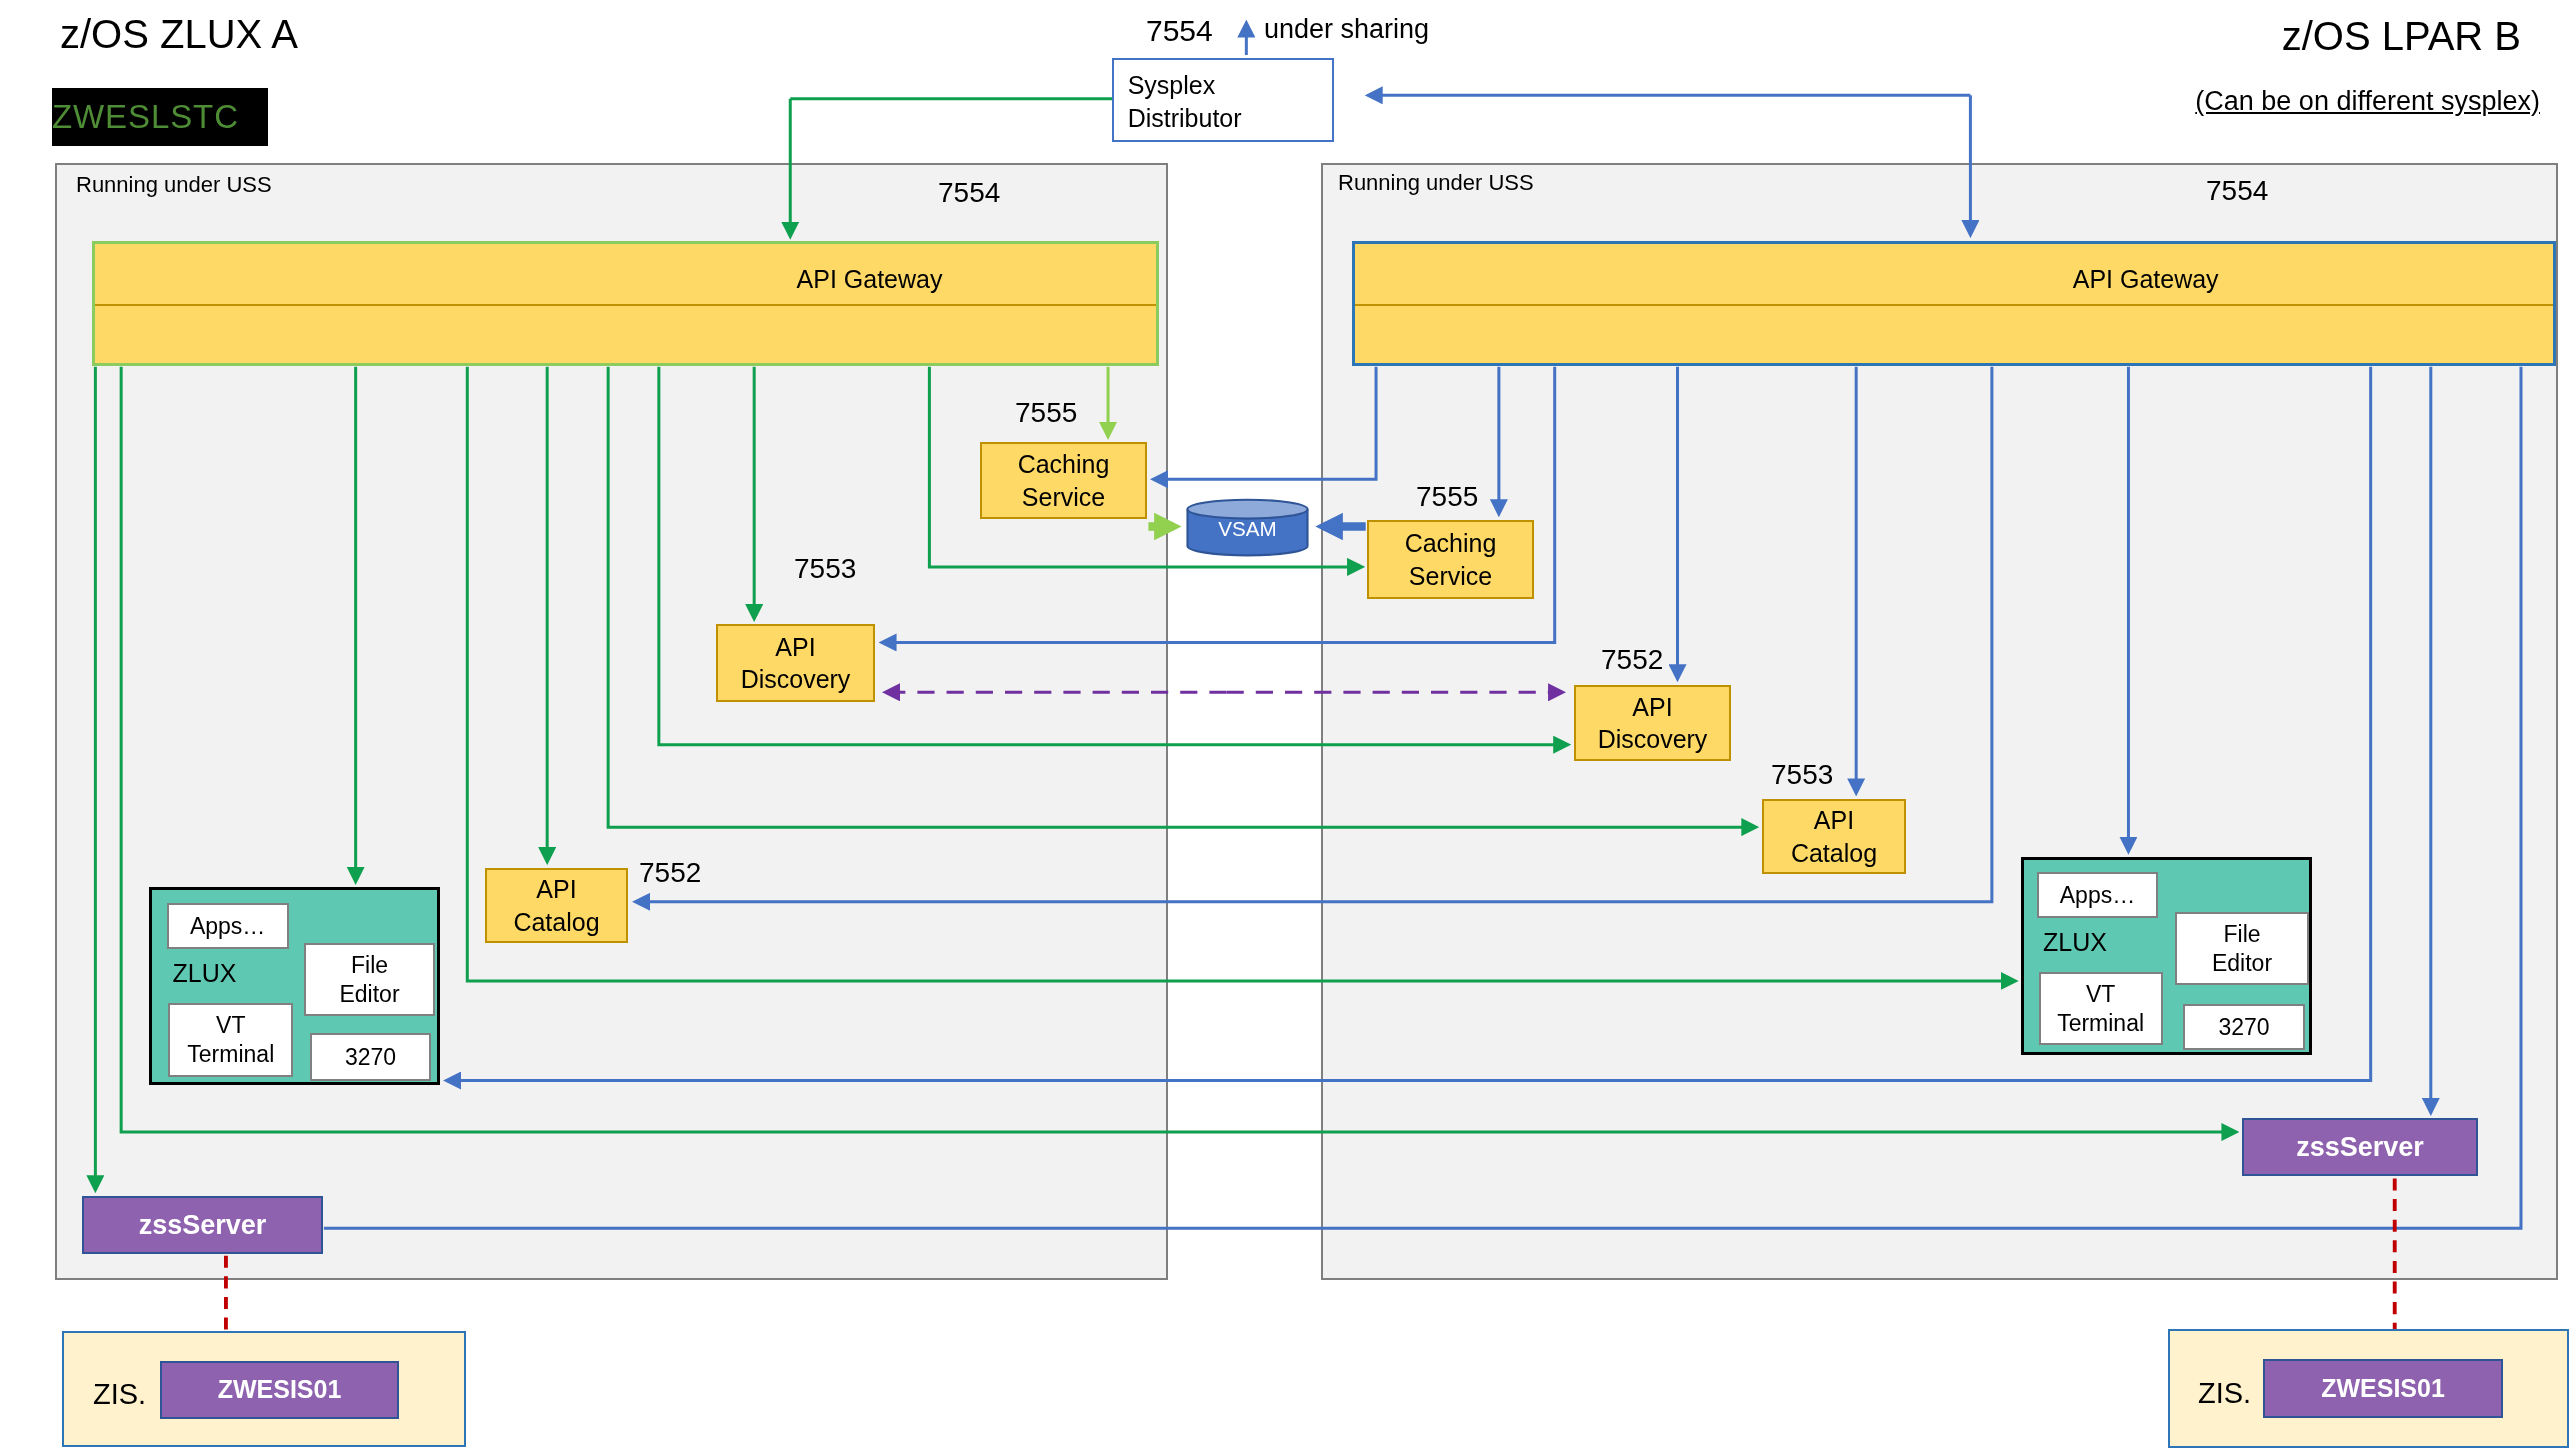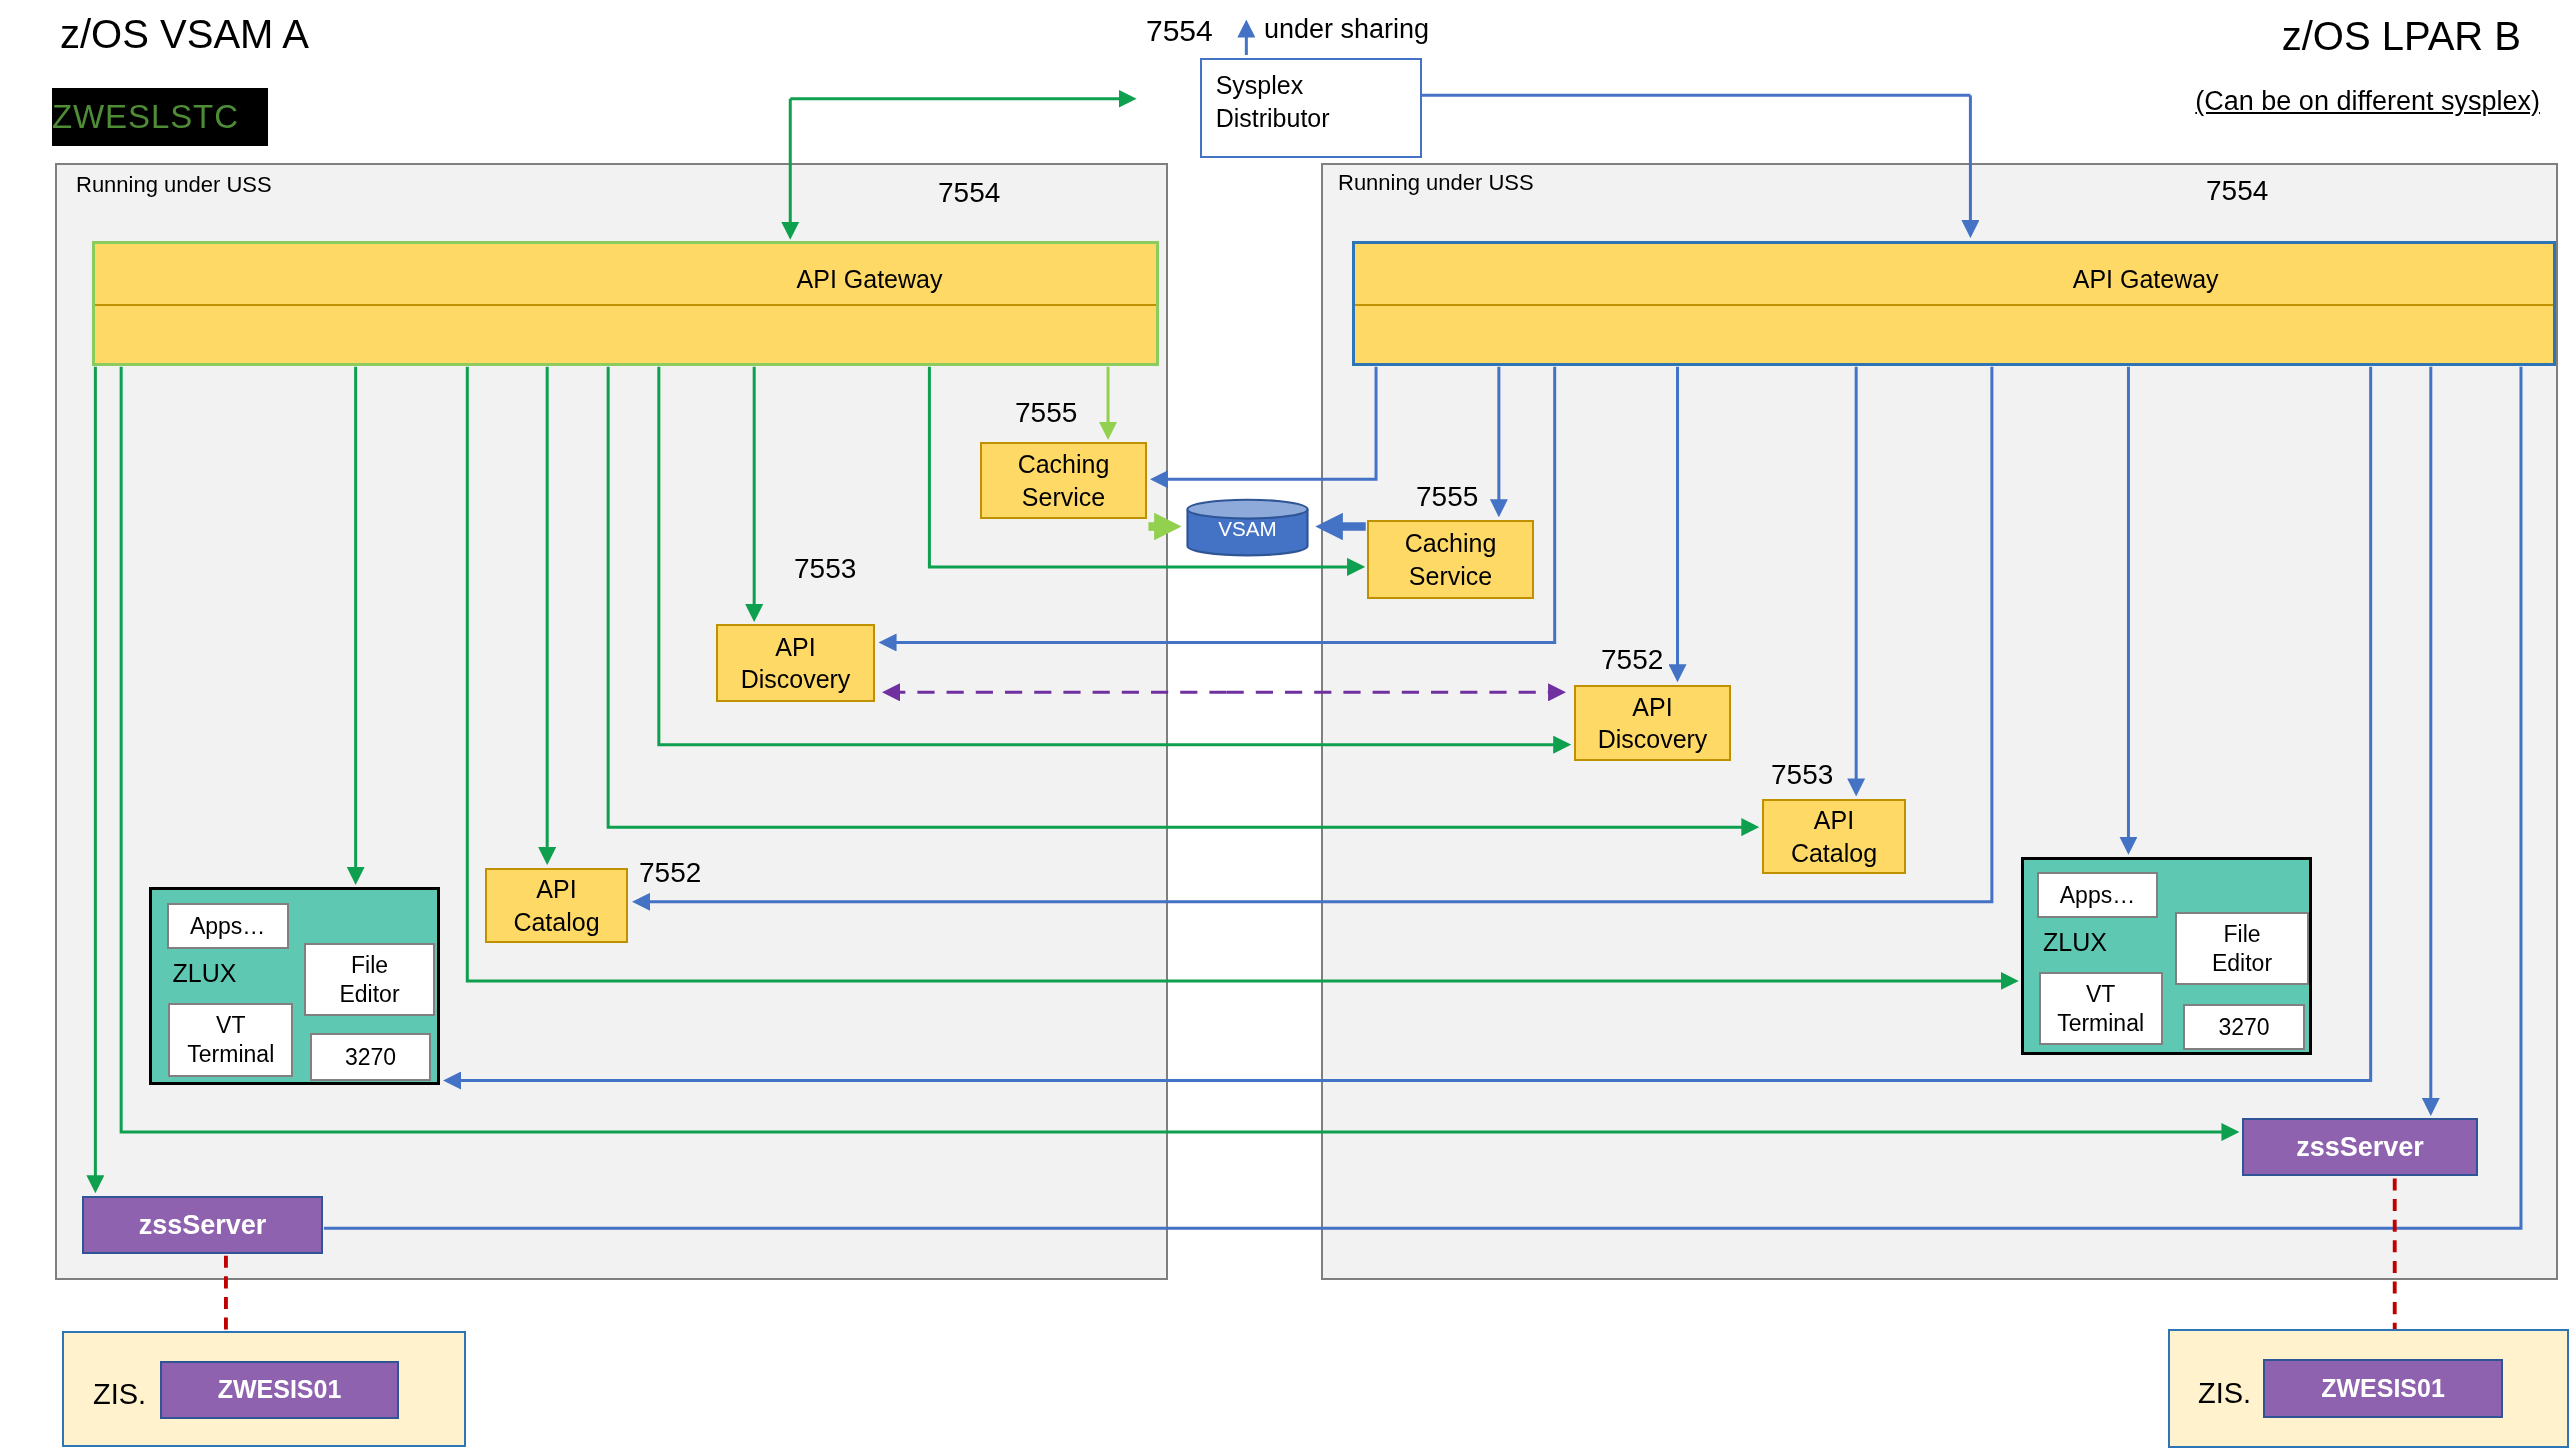--- a/index.html
+++ b/index.html
@@ -101,30 +101,30 @@
     <polyline points="2830,427 2830,1294" fill="none" stroke="#4472C4" stroke-width="3.5" marker-end="url(#bm)"></polyline>
     <polyline points="2935,427 2935,1430 377,1430" fill="none" stroke="#4472C4" stroke-width="3.5"></polyline>
 
     <polyline points="1428,806 1032,806" fill="none" stroke="#7030A0" stroke-width="3.5" stroke-dasharray="20 14" marker-end="url(#pm)"></polyline>
     <polyline points="1428,806 1818,806" fill="none" stroke="#7030A0" stroke-width="3.5" stroke-dasharray="20 14" marker-end="url(#pm)"></polyline>
 
     <polyline points="263,1462 263,1572" fill="none" stroke="#C00000" stroke-width="4.5" stroke-dasharray="14 10" marker-end="url(#rm)"></polyline>
     <polyline points="2788,1372 2788,1570" fill="none" stroke="#C00000" stroke-width="4.5" stroke-dasharray="14 10" marker-end="url(#rm)"></polyline>
   </svg>
 
-  <div class="abs title" style="left:60px; top:12px;">z/OS VSAM A</div>
+  <div class="abs title" style="left:60px; top:12px;">z/OS ZLUX A</div>
   <div class="abs zwes" style="left:52px; top:88px; width:216px; height:58px;">
     <span>ZWESLSTC</span>
   </div>
   <div class="abs title" style="right:55px; top:13.7px;">z/OS LPAR B</div>
   <div class="abs note" style="right:36px; top:86px;text-decoration:underline;">(Can be on different sysplex)</div>
 
   <div class="abs port" style="left:1146px; top:13.7px; font-size:30px;">7554</div>
   <div class="abs" style="left:1264px; top:13.7px; font-size:27px;">under sharing</div>
-  <div class="abs sysplexbox" style="left:1200px; top:58px; width:222px; height:100px;">
+  <div class="abs sysplexbox" style="left:1112px; top:58px; width:222px; height:84px;">
     <span style="display:inline-block; width:146px;">Sysplex Distributor</span>
   </div>
 
   <div class="abs uss" style="left:76px; top:172px;">Running under USS</div>
   <div class="abs port" style="left:938px; top:177px;">7554</div>
 
   <div class="abs gateway gwA" style="left:92px; top:241px; width:1067px; height:125px;">
     <div class="gw-divider"></div>
     <span class="gw-label" style="left:73%;">API Gateway</span>
   </div>

